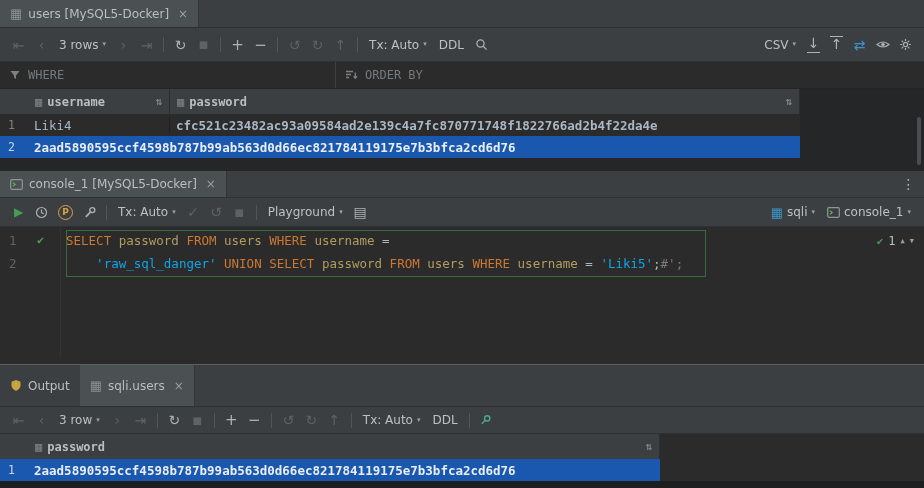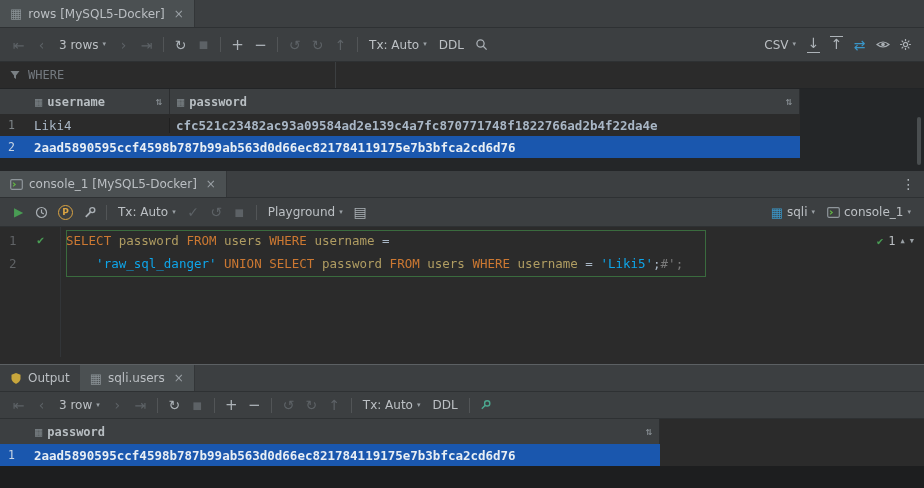--- a/index.html
+++ b/index.html
@@ -67,21 +67,21 @@
   svg { display:block; }
 </style>
 </head>
 <body>
 
 <div class="app">
 
   <div class="tabbar" style="height:28px">
     <div class="tab active">
       <span class="gicon" style="font-size:13px;color:#8a9195">▦</span>
-      <span>rows [MySQL5-Docker]</span>
+      <span>users [MySQL5-Docker]</span>
       <span class="close">×</span>
     </div>
   </div>
 
   <div class="toolbar" style="height:34px">
     <span class="ib dis">⇤</span>
     <span class="ib dis">‹</span>
     <div class="dd">
       <span>3 rows</span>
       <span class="caret">▾</span>
@@ -141,20 +141,31 @@
   </div>
 
   <div class="filterbar mono">
     <div class="fcell" style="width:336px;border-right:1px solid #3c3f41">
       <span>
         <svg width="12" height="12" viewBox="0 0 12 12">
             <path d="M1.5 2 h9 L7 6.5 V10 L5 8.6 V6.5 Z" fill="#7a8084"></path>
           </svg>
       </span>
       <span>WHERE</span>
+    </div>
+    <div class="fcell" style="flex:1">
+      <span>
+        <svg width="13" height="12" viewBox="0 0 13 12">
+            <g stroke="#7a8084" stroke-width="1.3" fill="none">
+              <path d="M1 2.5 h7 M1 5.5 h5 M1 8.5 h3"></path>
+              <path d="M10.3 3.5 v5.5 M8.6 7.3 l1.7 1.9 1.7 -1.9"></path>
+            </g>
+          </svg>
+      </span>
+      <span>ORDER BY</span>
     </div>
   </div>
 
   <div class="gridarea">
     <div class="ghead mono" style="width:800px">
       <div class="gut"></div>
       <div class="gh" style="width:142px">
         <span class="gicon">▦</span>
         <span>username</span>
         <span class="sortic">⇅</span>
@@ -250,21 +261,21 @@
     <div class="resnav">
       <span class="grn" style="font-size:11px">✔</span>
       <span>1</span>
       <span class="navarrow">▲</span>
       <span class="navarrow">▼</span>
     </div>
   </div>
 
   <div class="splitter"></div>
 
-  <div class="tabbar" style="height:27px">
+  <div class="tabbar" style="height:42px">
     <div class="tab" style="border-right:none">
       <span>
         <svg width="12" height="13" viewBox="0 0 12 13">
             <path d="M6 1 L10.5 2.8 V6.6 C10.5 9.9 6 12 6 12 C6 12 1.5 9.9 1.5 6.6 V2.8 Z" fill="#c8a63c"></path>
           </svg>
       </span>
       <span>Output</span>
     </div>
     <div class="tab active">
       <span class="gicon" style="font-size:13px;color:#8a9195">▦</span>

